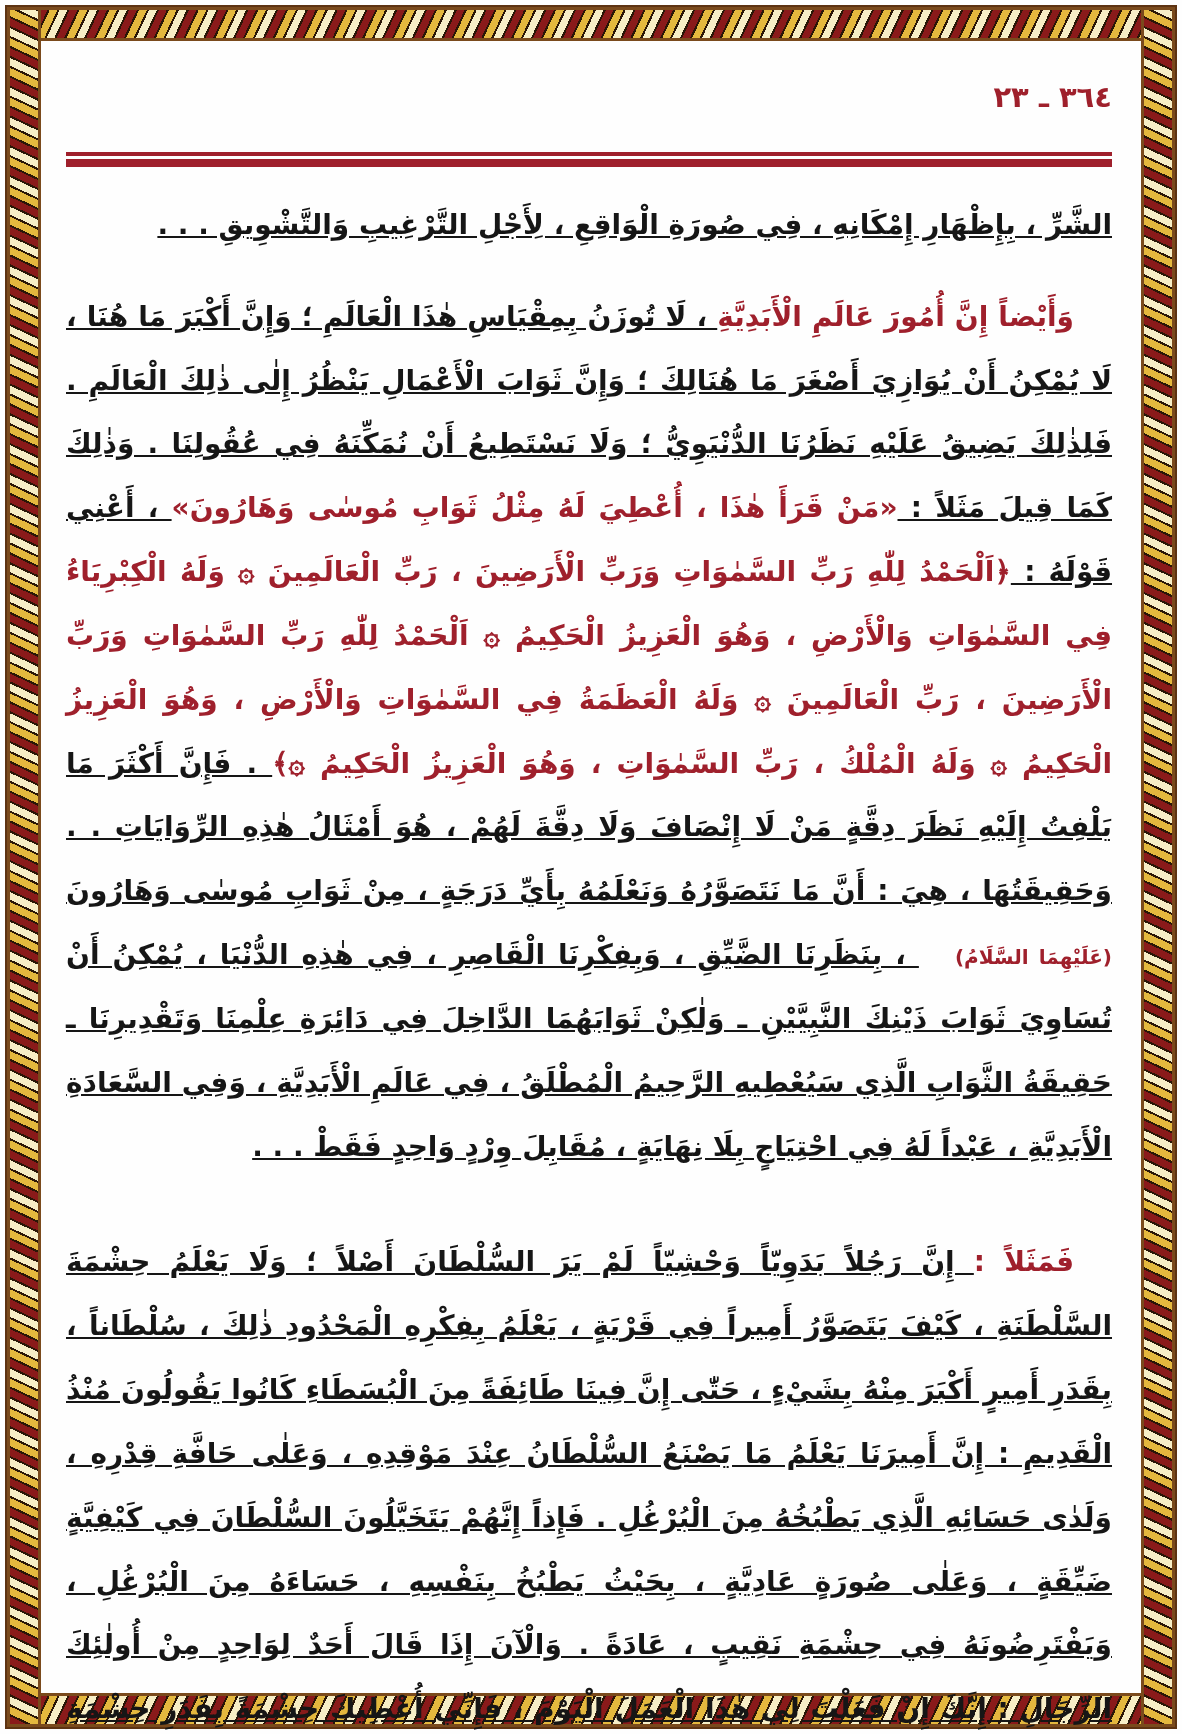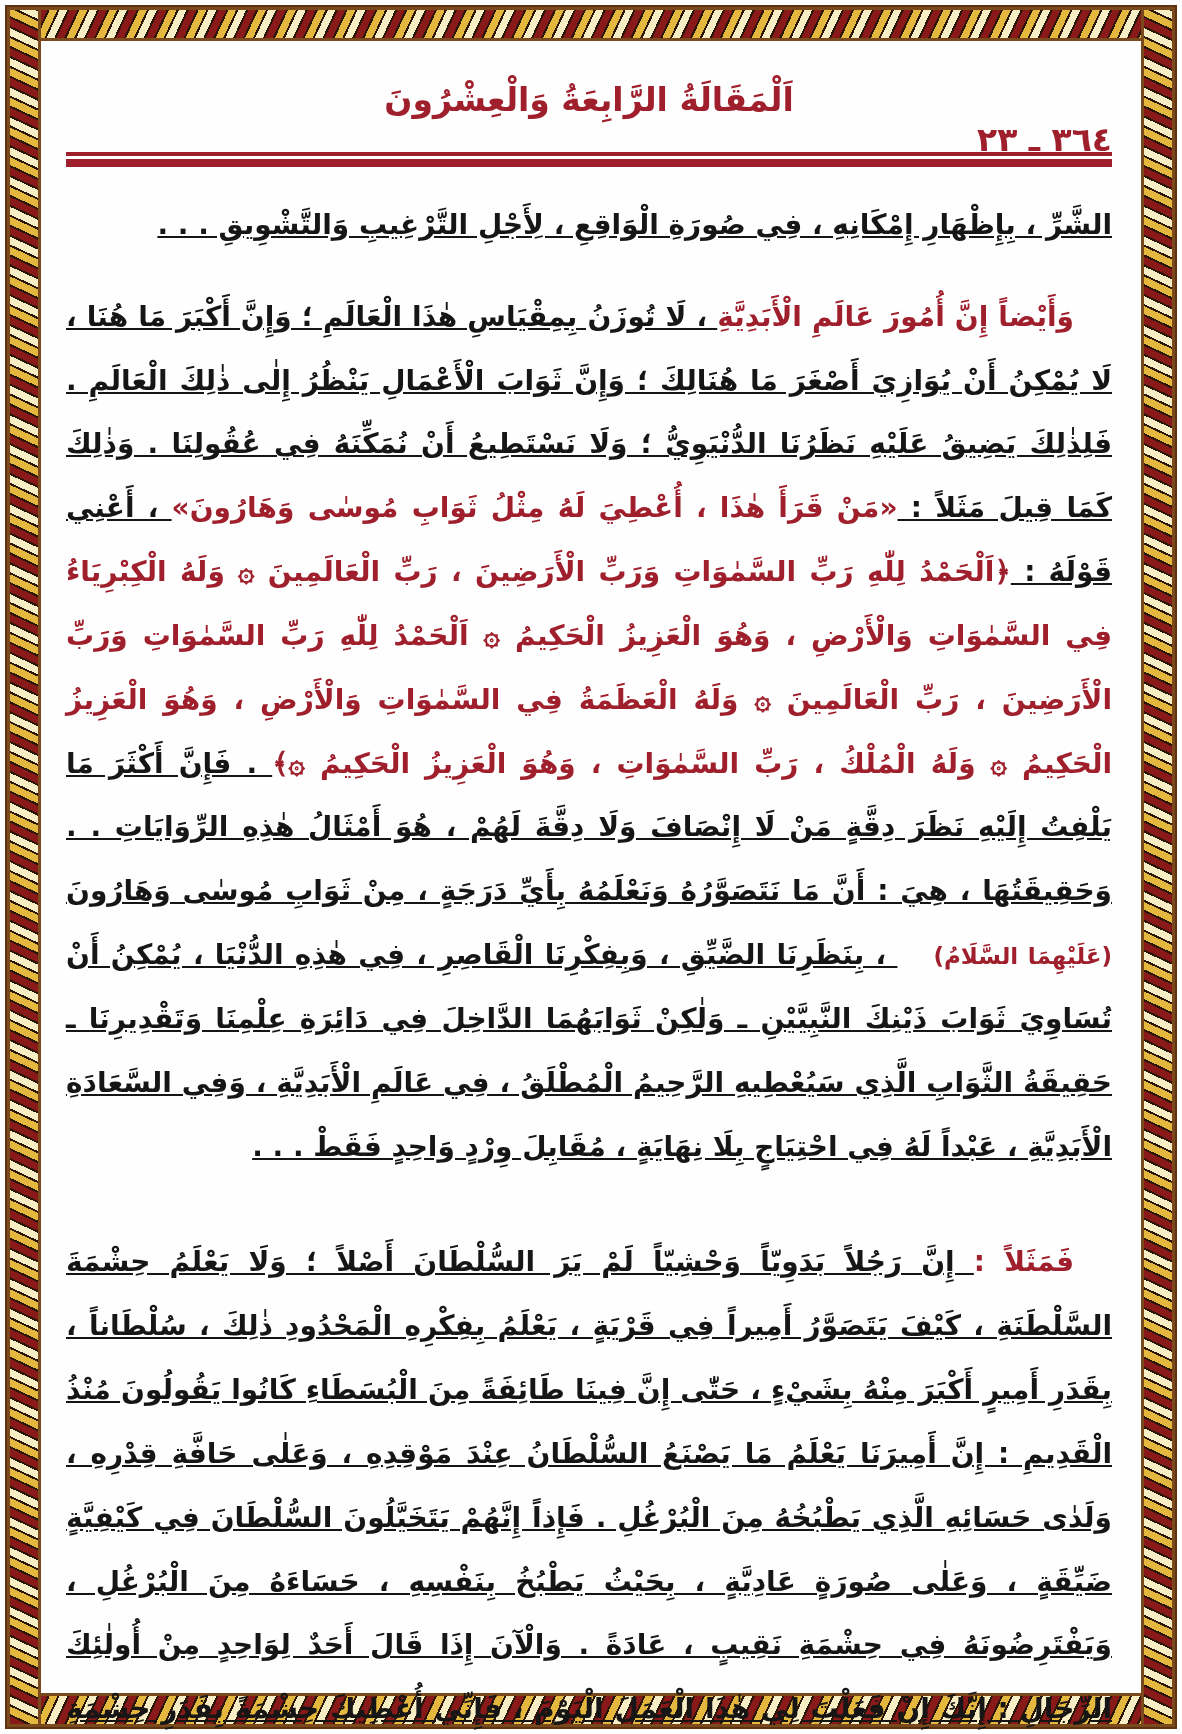--- a/index.html
+++ b/index.html
@@ -64,23 +64,22 @@
     left:50%;transform:translateX(-50%);
     top:0;
     color:var(--accent);
     font-size:33px;font-weight:bold;
     white-space:nowrap;
   }
   .page-number{
     position:absolute;
     right:0;top:0;
     color:var(--accent);
-    font-size:33px;font-weight:bold;
+    font-size:29px;font-weight:bold;
     white-space:nowrap;
-    margin-top:40px;
   }
   .header-rule{
     height:15px;
     background:linear-gradient(180deg,
       var(--accent) 0 4px,
       #fefefe 4px 7px,
       var(--accent) 7px 15px);
     margin:6px 0 26px 0;
   }
   .body-text{
@@ -89,39 +88,38 @@
     line-height:2.28;
   }
   .para{
     margin:0 0 28px 0;
     text-align:justify;
   }
   .para.indent{text-indent:38px;}
   .para.gap{margin-top:52px;}
   .seg-black{color:var(--ink);text-decoration:underline;}
   .seg-red{color:var(--accent);}
-  .seg-red-small{color:var(--accent);font-size:23px;margin-left:36px;}
+  .seg-red-small{color:var(--accent);font-size:20px;margin-left:36px;}
 </style>
 </head>
 <body>
 
 <div class="page">
 
   <div class="border-frame">
     <div class="edge h top"></div>
     <div class="edge h bottom"></div>
     <div class="edge v left"></div>
     <div class="edge v right"></div>
   </div>
 
   <div class="content">
 
     <div class="header">
       <div class="page-number">٣٦٤ ـ ٢٣</div>
-      <div class="page-title">اَلْمَقَالَةُ الرَّابِعَةُ وَالْعِشْرُونَ</div>
     </div>
 
     <div class="header-rule"></div>
 
     <div class="body-text">
         <p class="para"><span class="seg-black">الشَّرِّ ، بِإِظْهَارِ إِمْكَانِهِ ، فِي صُورَةِ الْوَاقِعِ ، لِأَجْلِ التَّرْغِيبِ وَالتَّشْوِيقِ . . .</span></p>
         <p class="para indent"><span class="seg-red">وَأَيْضاً إِنَّ أُمُورَ عَالَمِ الْأَبَدِيَّةِ</span><span class="seg-black"> ، لَا تُوزَنُ بِمِقْيَاسِ هٰذَا الْعَالَمِ ؛ وَإِنَّ أَكْبَرَ مَا هُنَا ، لَا يُمْكِنُ أَنْ يُوَازِيَ أَصْغَرَ مَا هُنَالِكَ ؛ وَإِنَّ ثَوَابَ الْأَعْمَالِ يَنْظُرُ إِلٰى ذٰلِكَ الْعَالَمِ . فَلِذٰلِكَ يَضِيقُ عَلَيْهِ نَظَرُنَا الدُّنْيَوِيُّ ؛ وَلَا نَسْتَطِيعُ أَنْ نُمَكِّنَهُ فِي عُقُولِنَا . وَذٰلِكَ كَمَا قِيلَ مَثَلاً : </span><span class="seg-red">«مَنْ قَرَأَ هٰذَا ، أُعْطِيَ لَهُ مِثْلُ ثَوَابِ مُوسٰى وَهَارُونَ»</span><span class="seg-black"> ، أَعْنِي قَوْلَهُ : </span><span class="seg-red">﴿اَلْحَمْدُ لِلّٰهِ رَبِّ السَّمٰوَاتِ وَرَبِّ الْأَرَضِينَ ، رَبِّ الْعَالَمِينَ ۞ وَلَهُ الْكِبْرِيَاءُ فِي السَّمٰوَاتِ وَالْأَرْضِ ، وَهُوَ الْعَزِيزُ الْحَكِيمُ ۞ اَلْحَمْدُ لِلّٰهِ رَبِّ السَّمٰوَاتِ وَرَبِّ الْأَرَضِينَ ، رَبِّ الْعَالَمِينَ ۞ وَلَهُ الْعَظَمَةُ فِي السَّمٰوَاتِ وَالْأَرْضِ ، وَهُوَ الْعَزِيزُ الْحَكِيمُ ۞ وَلَهُ الْمُلْكُ ، رَبِّ السَّمٰوَاتِ ، وَهُوَ الْعَزِيزُ الْحَكِيمُ ۞﴾</span><span class="seg-black"> . فَإِنَّ أَكْثَرَ مَا يَلْفِتُ إِلَيْهِ نَظَرَ دِقَّةٍ مَنْ لَا إِنْصَافَ وَلَا دِقَّةَ لَهُمْ ، هُوَ أَمْثَالُ هٰذِهِ الرِّوَايَاتِ . . وَحَقِيقَتُهَا ، هِيَ : أَنَّ مَا نَتَصَوَّرُهُ وَنَعْلَمُهُ بِأَيِّ دَرَجَةٍ ، مِنْ ثَوَابِ مُوسٰى وَهَارُونَ </span><span class="seg-red-small">(عَلَيْهِمَا السَّلَامُ)</span><span class="seg-black"> ، بِنَظَرِنَا الضَّيِّقِ ، وَبِفِكْرِنَا الْقَاصِرِ ، فِي هٰذِهِ الدُّنْيَا ، يُمْكِنُ أَنْ تُسَاوِيَ ثَوَابَ ذَيْنِكَ النَّبِيَّيْنِ ـ وَلٰكِنْ ثَوَابَهُمَا الدَّاخِلَ فِي دَائِرَةِ عِلْمِنَا وَتَقْدِيرِنَا ـ حَقِيقَةُ الثَّوَابِ الَّذِي سَيُعْطِيهِ الرَّحِيمُ الْمُطْلَقُ ، فِي عَالَمِ الْأَبَدِيَّةِ ، وَفِي السَّعَادَةِ الْأَبَدِيَّةِ ، عَبْداً لَهُ فِي احْتِيَاجٍ بِلَا نِهَايَةٍ ، مُقَابِلَ وِرْدٍ وَاحِدٍ فَقَطْ . . .</span></p>
         <p class="para indent gap"><span class="seg-red">فَمَثَلاً :</span><span class="seg-black"> إِنَّ رَجُلاً بَدَوِيّاً وَحْشِيّاً لَمْ يَرَ السُّلْطَانَ أَصْلاً ؛ وَلَا يَعْلَمُ حِشْمَةَ السَّلْطَنَةِ ، كَيْفَ يَتَصَوَّرُ أَمِيراً فِي قَرْيَةٍ ، يَعْلَمُ بِفِكْرِهِ الْمَحْدُودِ ذٰلِكَ ، سُلْطَاناً ، بِقَدَرِ أَمِيرٍ أَكْبَرَ مِنْهُ بِشَيْءٍ ، حَتّٰى إِنَّ فِينَا طَائِفَةً مِنَ الْبُسَطَاءِ كَانُوا يَقُولُونَ مُنْذُ الْقَدِيمِ : إِنَّ أَمِيرَنَا يَعْلَمُ مَا يَصْنَعُ السُّلْطَانُ عِنْدَ مَوْقِدِهِ ، وَعَلٰى حَافَّةِ قِدْرِهِ ، وَلَدٰى حَسَائِهِ الَّذِي يَطْبُخُهُ مِنَ الْبُرْغُلِ . فَإِذاً إِنَّهُمْ يَتَخَيَّلُونَ السُّلْطَانَ فِي كَيْفِيَّةٍ ضَيِّقَةٍ ، وَعَلٰى صُورَةٍ عَادِيَّةٍ ، بِحَيْثُ يَطْبُخُ بِنَفْسِهِ ، حَسَاءَهُ مِنَ الْبُرْغُلِ ، وَيَفْتَرِضُونَهُ فِي حِشْمَةِ نَقِيبٍ ، عَادَةً . وَالْآنَ إِذَا قَالَ أَحَدٌ لِوَاحِدٍ مِنْ أُولٰئِكَ الرِّجَالِ : إِنَّكَ إِنْ فَعَلْتَ لِي هٰذَا الْعَمَلَ الْيَوْمَ ، فَإِنِّي أُعْطِيكَ حِشْمَةً بِقَدَرِ حِشْمَةِ السُّلْطَانِ الَّذِي تَعْلَمُهُ ، أَعْنِي : أُعْطِيكَ رُتْبَةً بِقَدَرِ نَقِيبٍ ، فَإِنَّ ذٰلِكَ الْكَلَامَ حَقِيقَةٌ ؛ لِأَنَّ مَا يَدْخُلُ فِي</span></p>
       </div>
 

